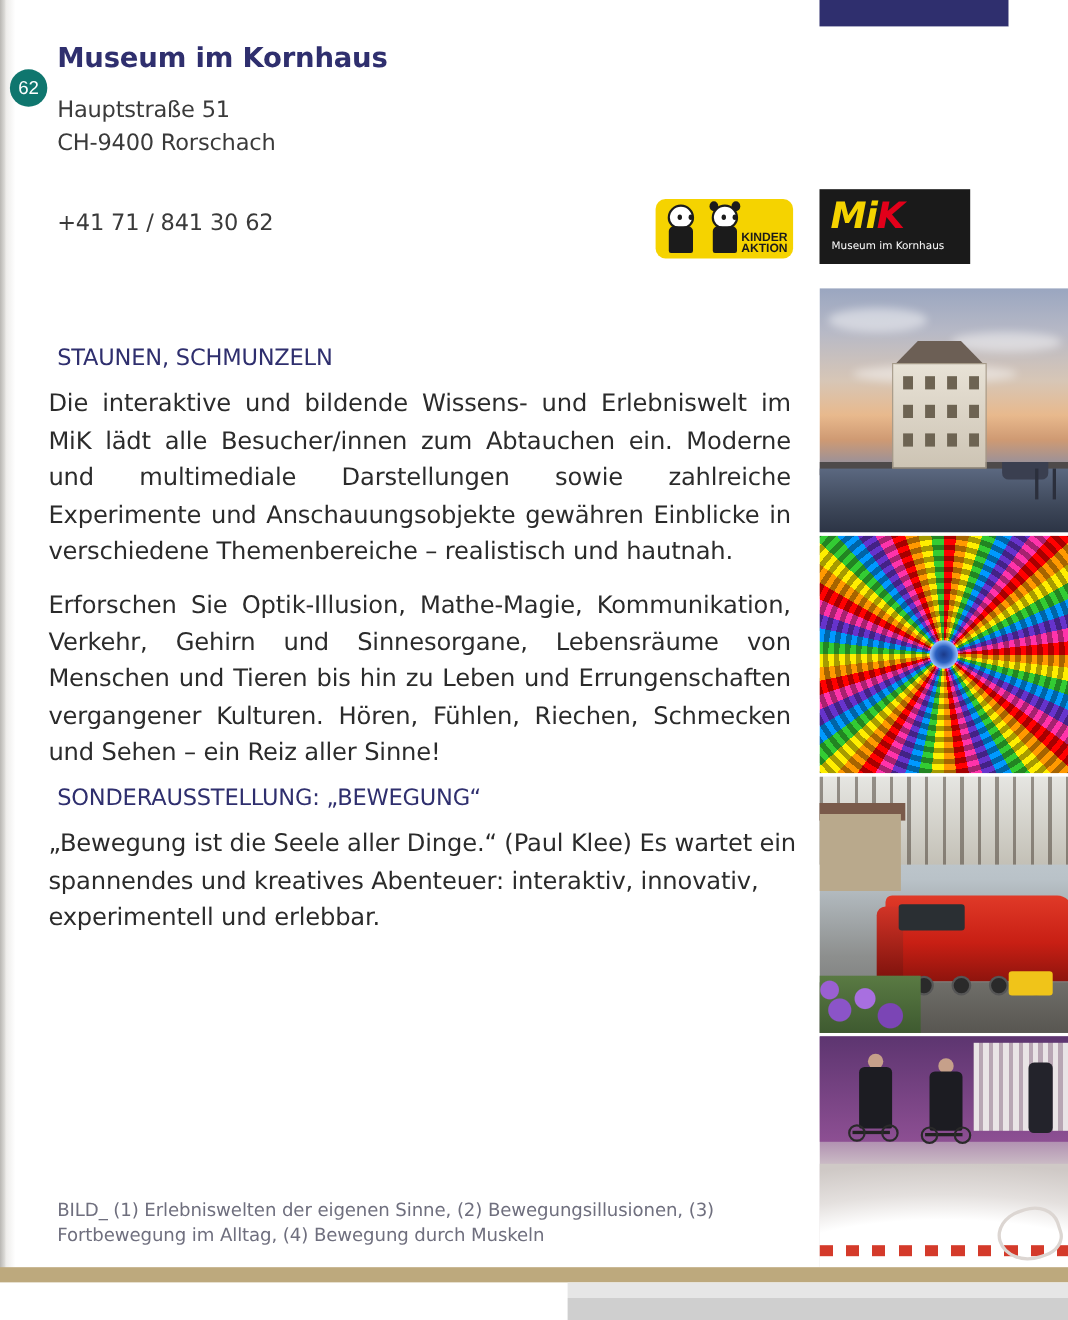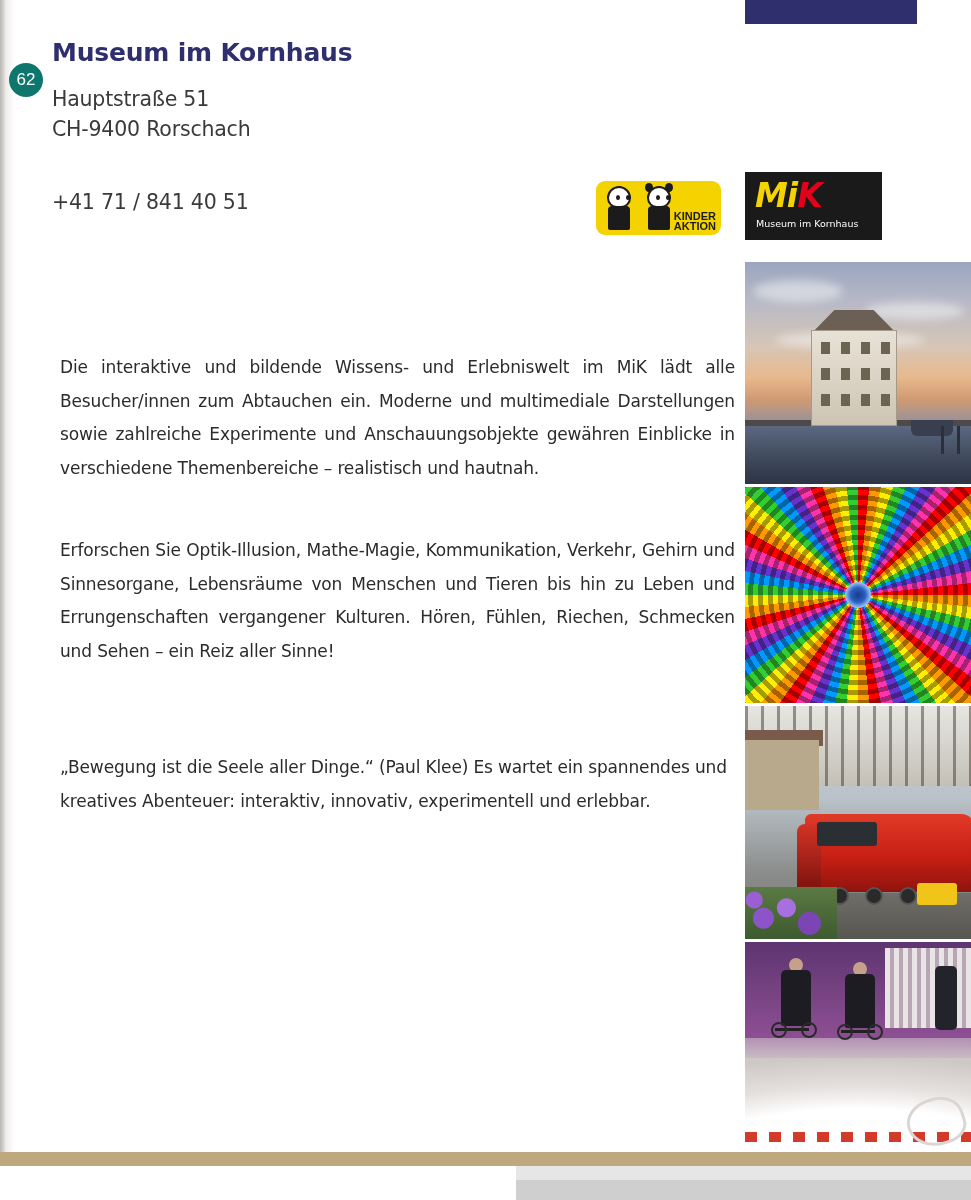--- a/index.html
+++ b/index.html
@@ -216,24 +216,24 @@
     font-size: 20.5px;
     font-family: "DejaVu Sans", sans-serif;
     letter-spacing: -0.2px;
   }
   .h1a { top: 279px; }
   .h1b { top: 313px; }
   .h2  { top: 713px; }
 
   .para {
     position: absolute;
-    left: 60px;
+    left: 44px;
     width: 675px;
     color: #2b2b2b;
-    font-size: 17px;
+    font-size: 22px;
     line-height: 33.5px;
     font-family: "DejaVu Sans", sans-serif;
     letter-spacing: -0.15px;
     text-align: justify;
   }
   .p1 { top: 351px; }
   .p2 { top: 534px; }
   .p3 { top: 751px; width: 680px; text-align: left; }
 
   
@@ -472,21 +472,21 @@
   <div class="left-edge"></div>
   <div class="left-edge2"></div>
 
   <div class="top-blue-band"></div>
   <div class="top-blue-band2"></div>
 
   <div class="badge">62</div>
   <div class="venue-title">Museum im Kornhaus</div>
   <div class="addr l1">Hauptstraße 51</div>
   <div class="addr l2">CH-9400 Rorschach</div>
-  <div class="addr l4">+41 71 / 841 40 51</div>
+  <div class="addr l4">+41 71 / 841 30 62</div>
 
   <div class="kinder-badge">
     <div class="kinder-figs">
       <div class="kfig" style="left:0;">
         <div class="head">
             <span class="eye l"></span>
             <span class="eye r"></span>
           </div>
         <div class="body"></div>
       </div>
@@ -505,24 +505,27 @@
       <div>AKTION</div>
     </div>
   </div>
 
   <div class="mik-rest"></div>
   <div class="mik-logo">
     <div class="mik-word">Mi<span class="mik-k">K</span></div>
     <div class="mik-sub">Museum im Kornhaus</div>
   </div>
 
+  <div class="heading h1b">STAUNEN, SCHMUNZELN</div>
   <div class="para p1">Die interaktive und bildende Wissens- und Erlebniswelt im MiK lädt alle Besucher/innen zum Abtauchen ein. Moderne und multimediale Darstellungen sowie zahlreiche Experimente und Anschauungsobjekte gewähren Einblicke in verschiedene Themenbereiche – realistisch und hautnah.</div>
   <div class="para p2">Erforschen Sie Optik-Illusion, Mathe-Magie, Kommunikation, Verkehr, Gehirn und Sinnesorgane, Lebensräume von Menschen und Tieren bis hin zu Leben und Errungenschaften vergangener Kulturen. Hören, Fühlen, Riechen, Schmecken und Sehen – ein Reiz aller Sinne!</div>
+  <div class="heading h2">SONDERAUSSTELLUNG: „BEWEGUNG“</div>
   <div class="para p3">„Bewegung ist die Seele aller Dinge.“ (Paul Klee) Es wartet ein spannendes und kreatives Abenteuer: interaktiv, innovativ, experimentell und erlebbar.</div>
 
+  <div class="note note-bild">BILD_ (1) Erlebniswelten der eigenen Sinne, (2) Bewegungsillusionen, (3) Fortbewegung im Alltag, (4) Bewegung durch Muskeln</div>
 
   <div class="photo ph1">
     <div class="sky"></div>
     <div class="cloud" style="left:8px; top:18px; width:90px; height:22px;"></div>
     <div class="cloud" style="left:120px; top:40px; width:100px; height:18px;"></div>
     <div class="cloud" style="left:30px; top:70px; width:150px; height:16px;"></div>
     <div class="shore"></div>
     <div class="water"></div>
     <div class="roof"></div>
     <div class="bldg"></div>

